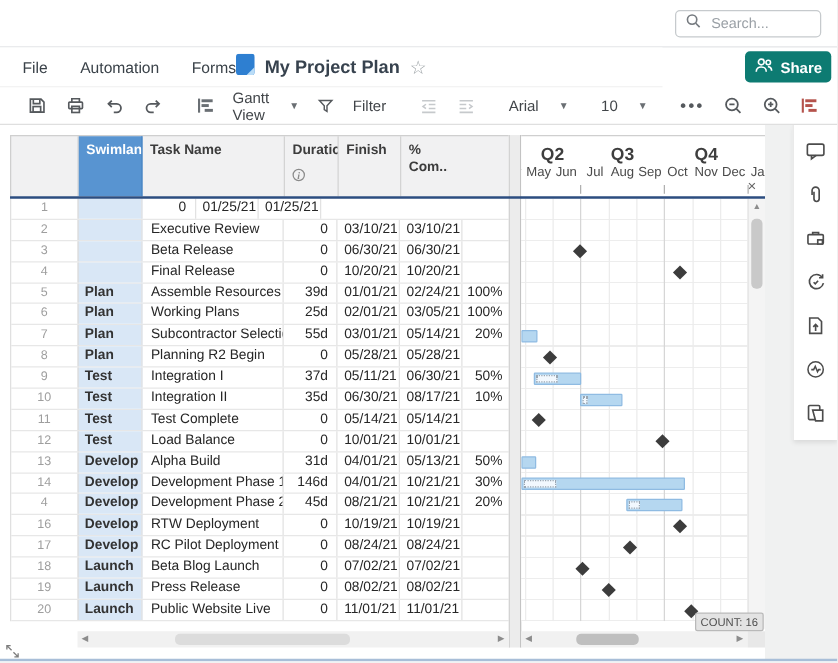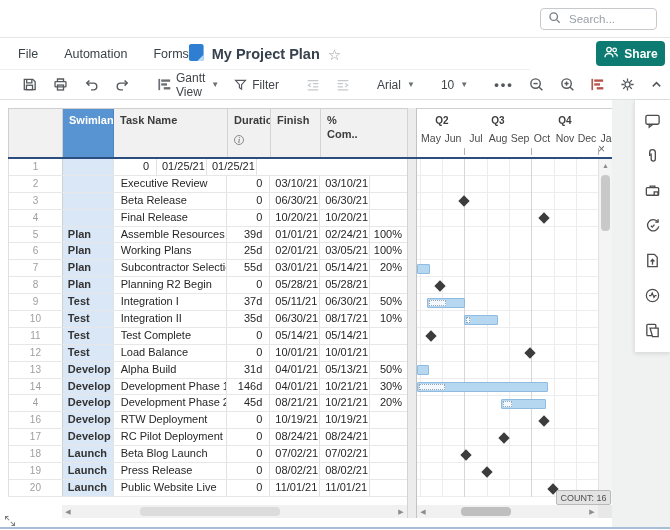--- a/index.html
+++ b/index.html
@@ -24,21 +24,21 @@
   .title-group{position:absolute;left:50%;top:0;transform:translateX(-50%);height:32px;
                display:flex;align-items:center;gap:8px;}
   .sheet-title{font-size:14.5px;font-weight:bold;color:#37424e;white-space:nowrap;}
   .star{font-size:15px;color:#9aa0a4;line-height:1;}
   .share-btn{position:absolute;left:596px;top:3px;width:69px;height:25px;background:#0d7b72;border-radius:4px;
              color:#fff;font-size:12px;font-weight:bold;display:flex;align-items:center;justify-content:center;gap:5px;}
 
   
   .toolbar{position:absolute;left:0;top:70px;width:670px;height:30px;background:#fff;
            border-bottom:1px solid #dfdfdf;display:flex;align-items:center;padding:0 10px 0 14px;}
-  .tbtn{height:24px;display:flex;align-items:center;gap:4px;padding:0 7px;font-size:12px;color:#414549;}
+  .tbtn{height:24px;display:flex;align-items:center;gap:14px;padding:0 7px;font-size:12px;color:#414549;}
   .tbtn svg{display:block;}
   .tdivider{width:1px;height:18px;background:#dcdcdc;margin:0 6px;}
   .caret{font-size:8px;color:#6a6f73;margin-left:2px;}
   .t-right{margin-left:auto;display:flex;align-items:center;}
   .disabled svg *{stroke:#c6c9cc !important;fill:none;}
   .more-dots{font-size:13px;letter-spacing:2px;color:#55595d;font-weight:bold;}
 
   
   .content{position:absolute;left:0;top:100px;width:670px;height:430px;background:#fff;}
   .gray-right{position:absolute;left:612px;top:0;width:58px;height:428px;background:#f0f1f1;}
@@ -72,21 +72,21 @@
   .c-pct{width:37px;text-align:right;padding-right:5px;border-right:none;}
 
   
   .splitter{position:absolute;left:407px;top:8px;width:10px;height:410px;background:#ececec;
             border-left:1px solid #d3d3d3;border-right:1px solid #c3c3c3;}
 
   
   .ghead{position:absolute;left:417px;top:8px;width:195px;height:49px;background:#fff;
          border-top:1px solid #cfcfcf;overflow:hidden;}
   .qlabel{position:absolute;top:6px;width:26px;margin-left:-13px;text-align:center;
-          font-size:10px;font-weight:bold;color:#3e3e3e;}
+          font-size:14px;font-weight:bold;color:#3e3e3e;}
   .mlabel{position:absolute;top:23px;width:26px;margin-left:-13px;text-align:center;font-size:10.5px;color:#4a4a4a;}
   .gtick{position:absolute;top:39px;width:1px;height:7px;background:#b0b0b0;}
   .gclose{position:absolute;left:181px;top:34px;font-size:12px;color:#666;line-height:12px;}
 
   
   .gbody{position:absolute;left:417px;top:59px;width:181px;height:338px;overflow:hidden;
          background:repeating-linear-gradient(to bottom,#fff 0,#fff 15.9px,#ededed 15.9px,#ededed 16.9px);}
   .vline{position:absolute;top:0;width:1px;height:338px;background:#ececec;}
   .vline.q{background:#d6d6d6;}
   .gbar{position:absolute;height:10px;background:#b5d7f0;border:1px solid #8fbbe2;border-radius:1px;}

